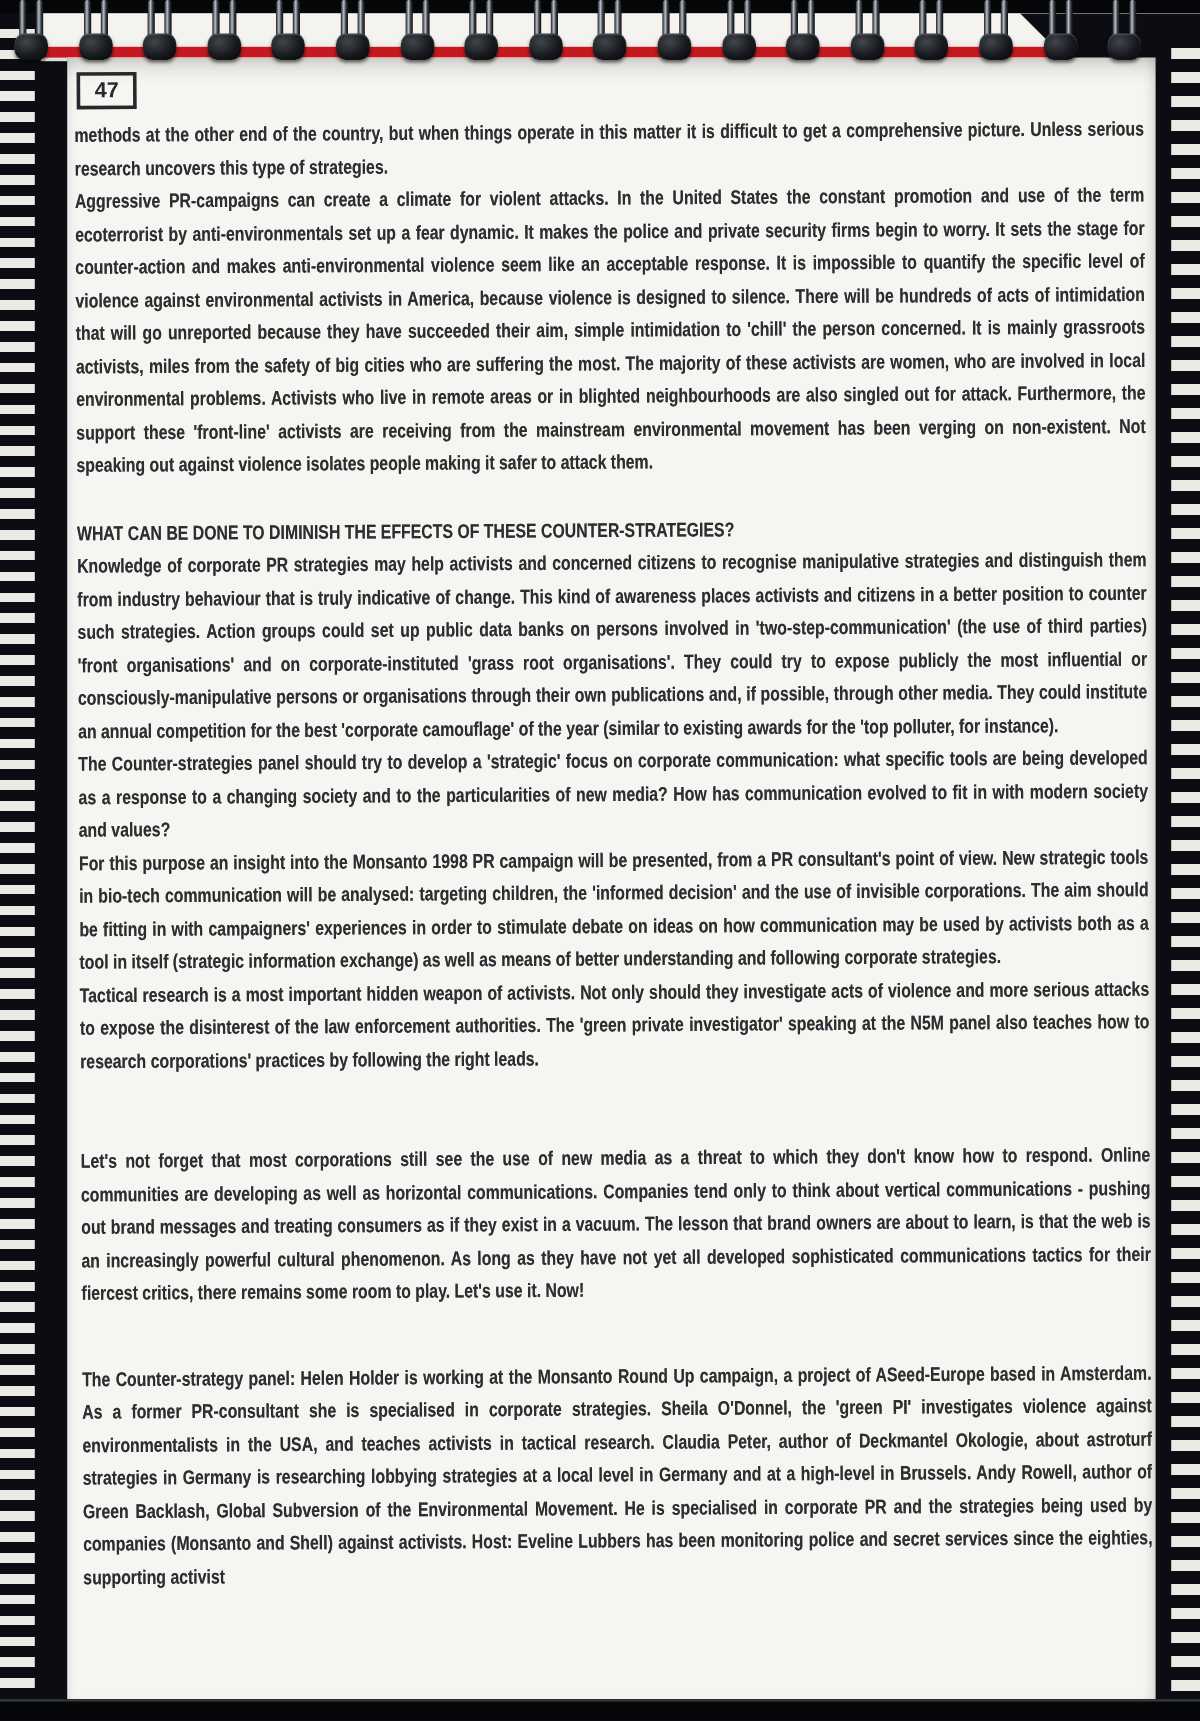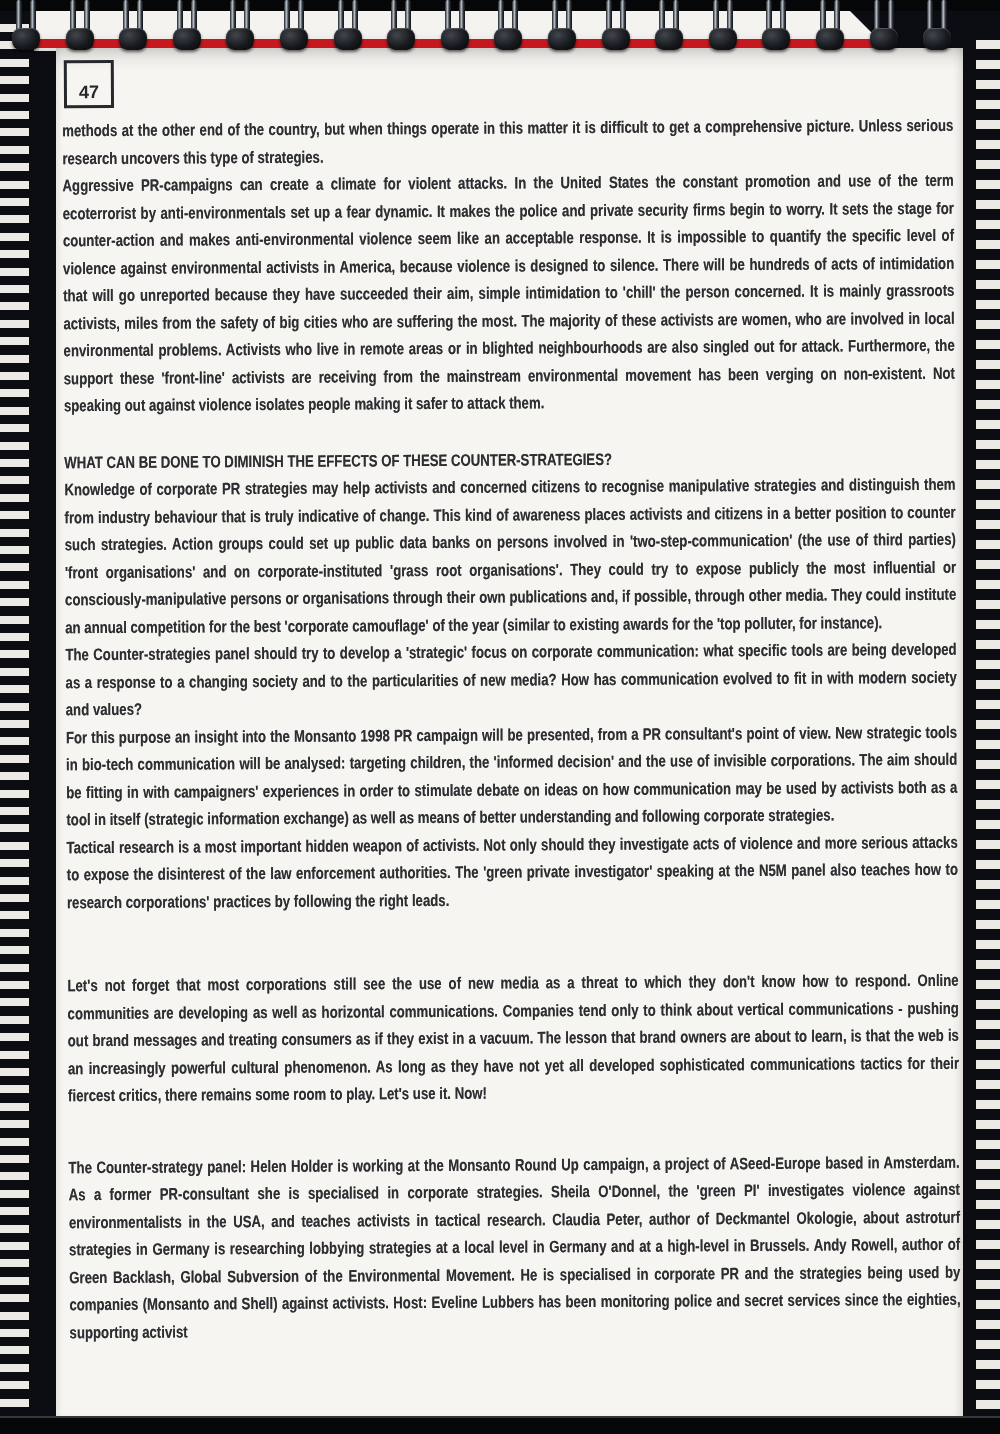--- a/index.html
+++ b/index.html
@@ -31,21 +31,21 @@
   .coil .foot{position:absolute;bottom:0;left:0;width:28px;height:22px;border-radius:8px/9px;
               background:radial-gradient(ellipse at 35% 32%,#41464d 0%,#17191d 55%,#050607 100%);
               box-shadow:0 2px 3px rgba(0,0,0,.55), inset 0 1px 1px rgba(255,255,255,.22);}
 
   
   .page{position:absolute;left:56px;top:48px;width:907px;height:1368px;background:#f6f5f1;overflow:hidden;
         box-shadow:inset 0 16px 20px -14px rgba(0,0,0,.28), inset -8px 0 12px -8px rgba(0,0,0,.18),
                    inset 6px 0 10px -8px rgba(0,0,0,.15);}
   .page-inner{position:absolute;left:6px;top:12px;right:10px;transform:rotate(-0.35deg);
               transform-origin:40px 40px;}
-  .page-number-box{display:inline-block;border:3px solid #26282b;padding:18px 12px 2px;
+  .page-number-box{display:inline-block;border:3px solid #26282b;padding:1px 12px 2px;
                    font-size:18px;font-weight:700;color:#26282b;margin-left:2px;line-height:22px;}
   .text-block{margin-top:9px;width:1114px;transform:scaleX(0.8);transform-origin:0 0;
               font-weight:700;font-size:16.5px;line-height:27.5px;color:#2c2e31;text-align:justify;
               text-shadow:0 0 .4px rgba(44,46,49,.55);}
   .text-block p{margin:0;}
   .text-block h2{margin:29px 0 0;font-size:16.5px;line-height:27.5px;font-weight:700;}
   .gap-a{margin-top:56px !important;}
   .gap-b{margin-top:44px !important;}
 </style>
 </head>

